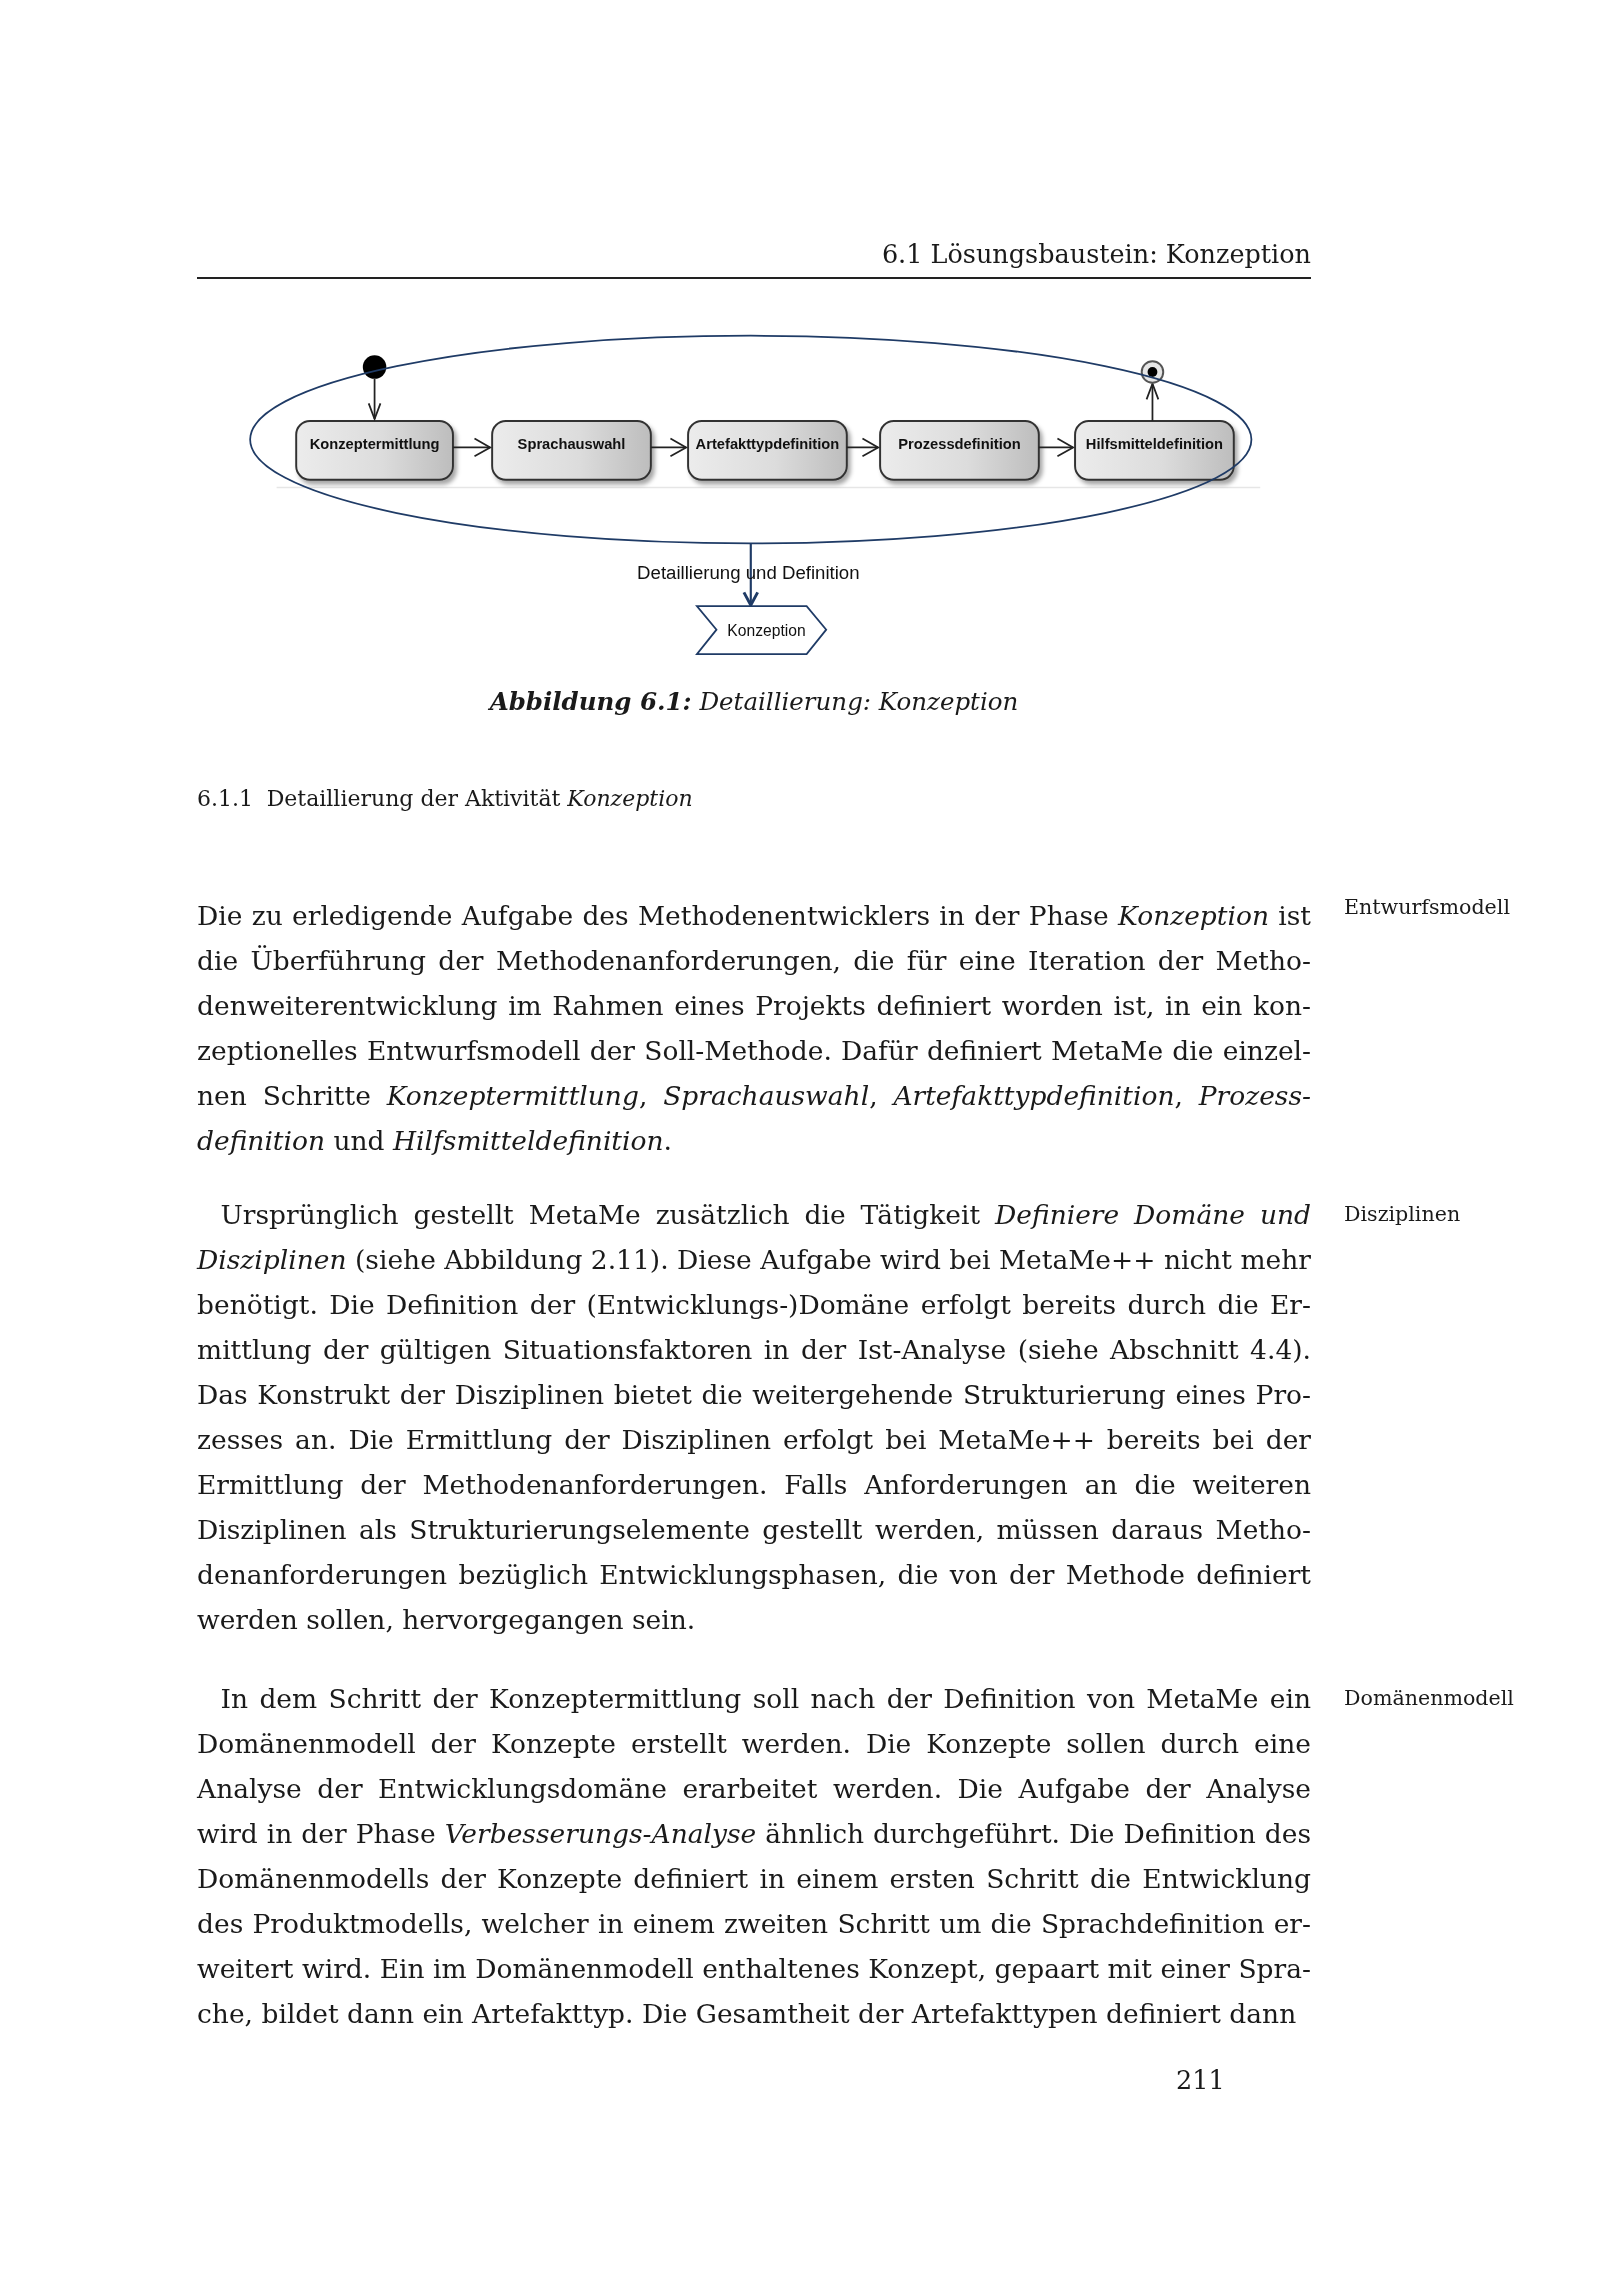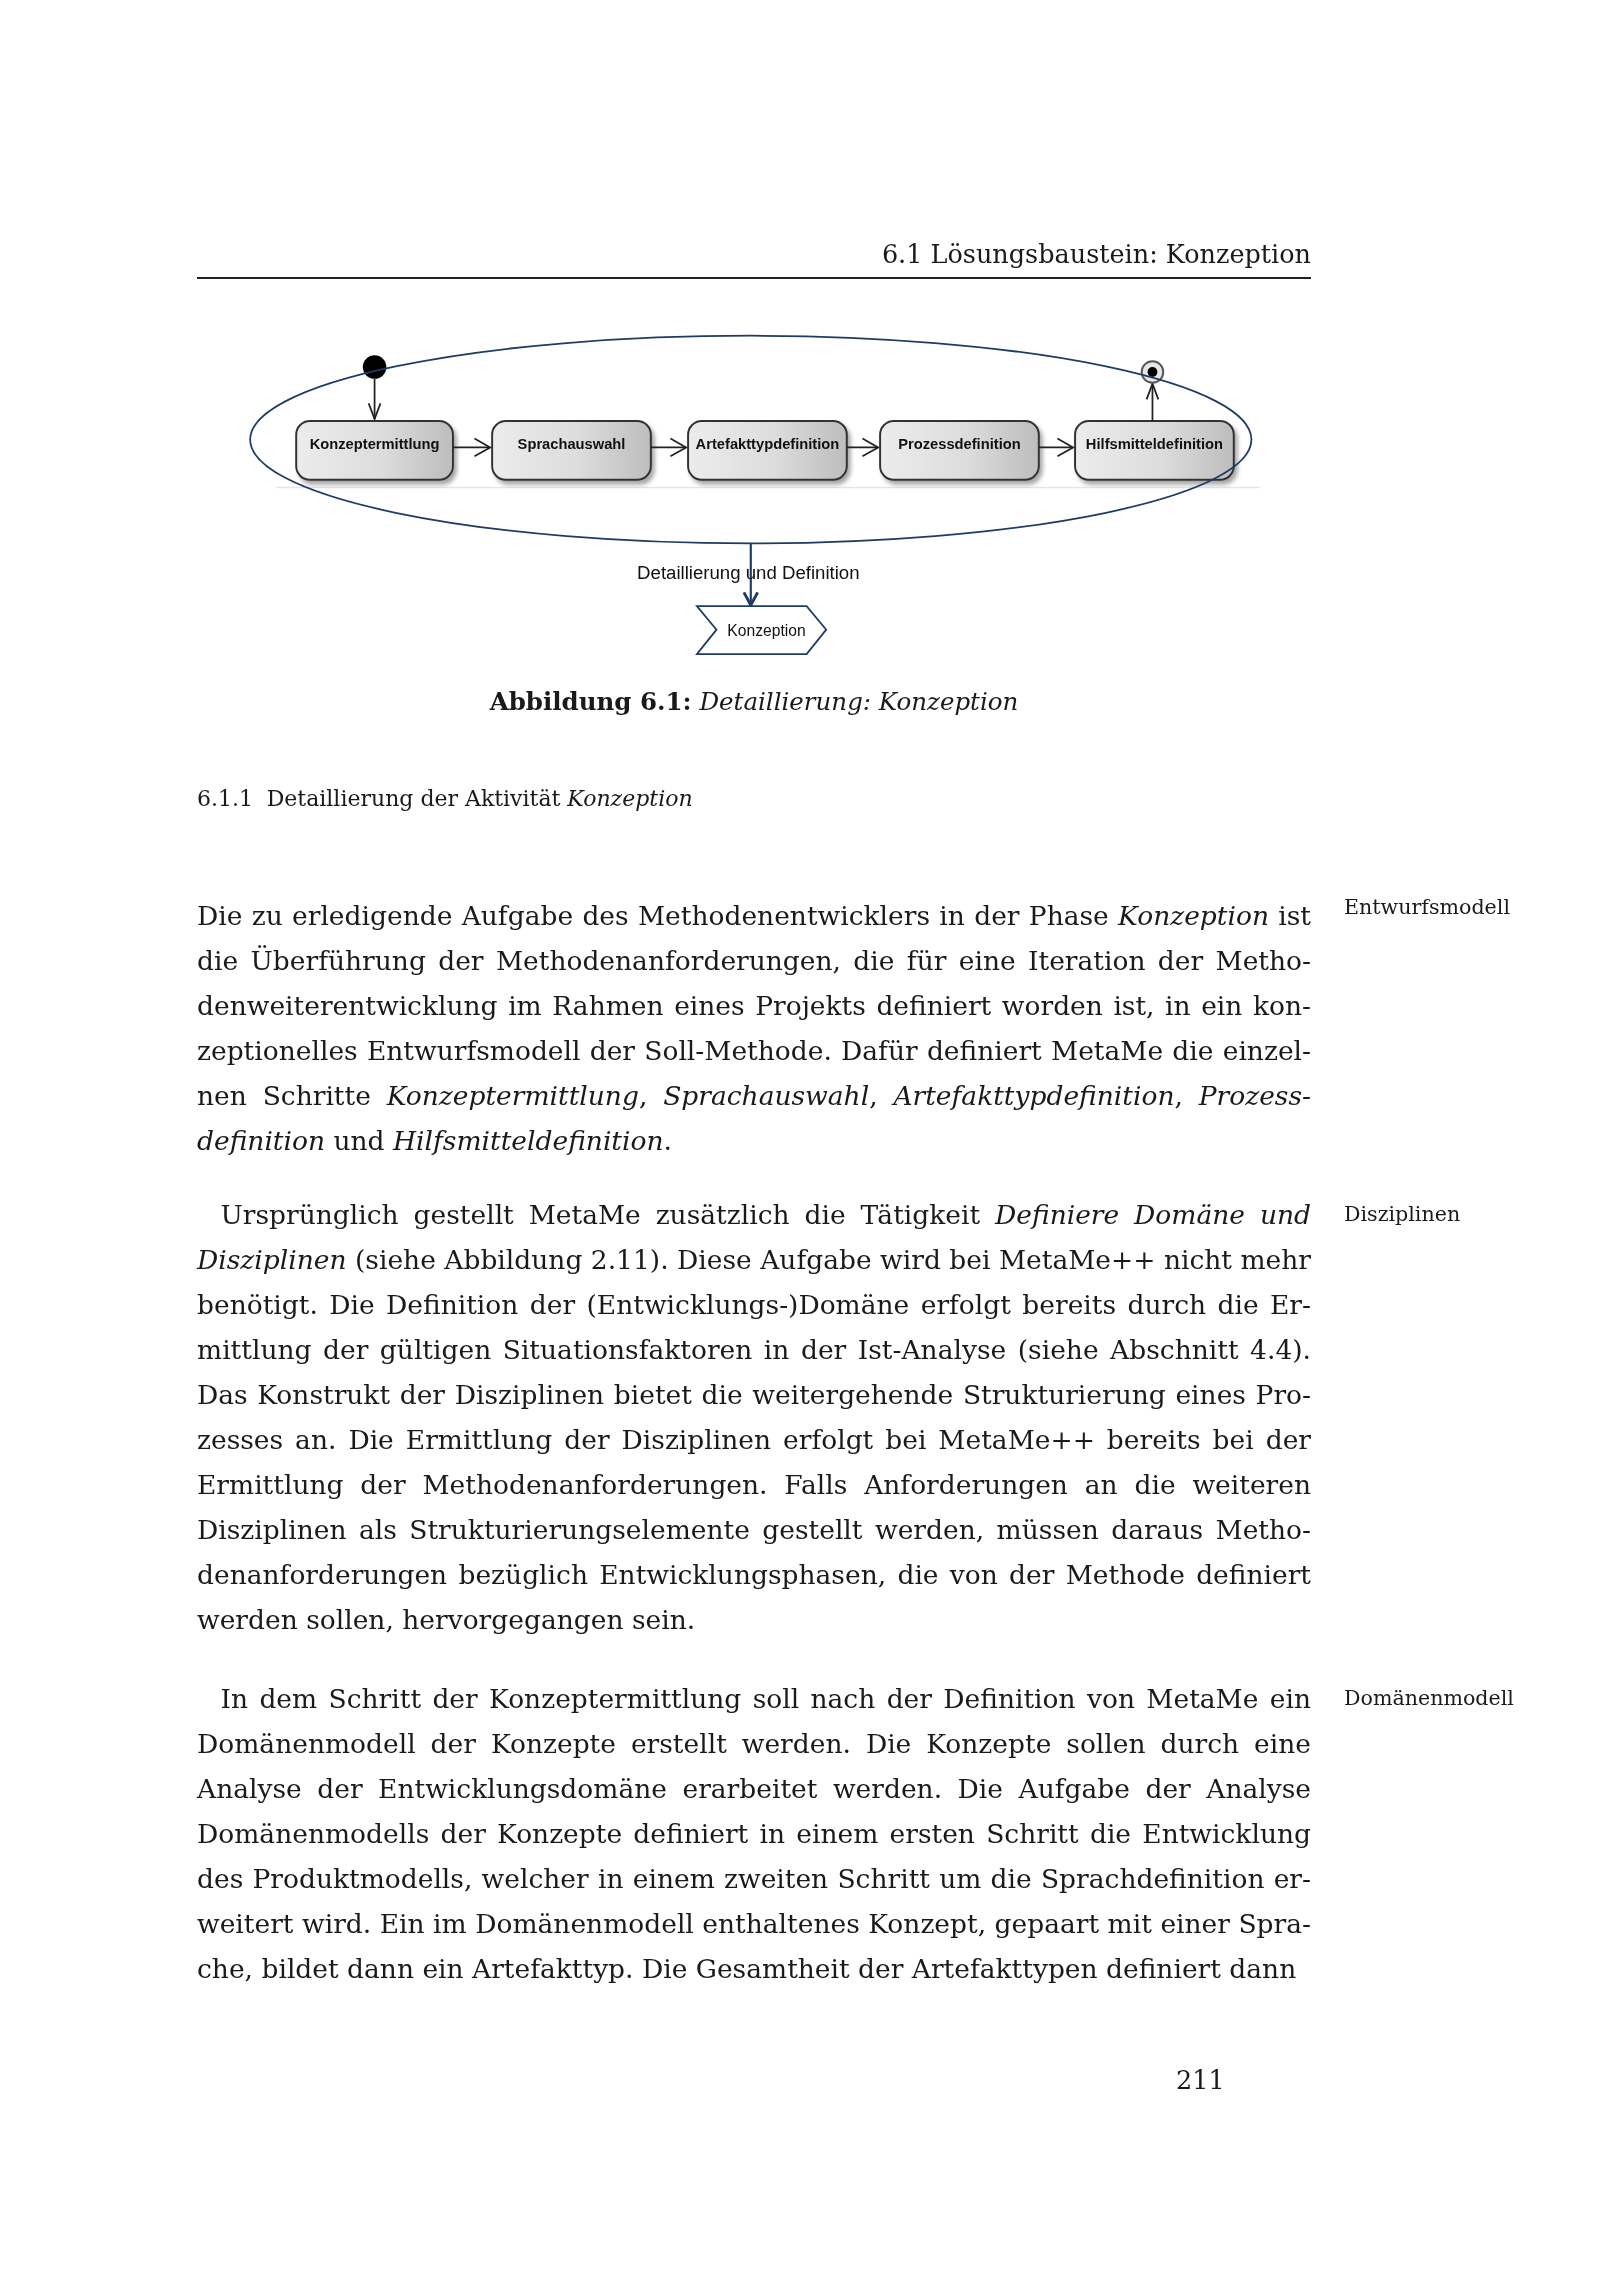--- a/index.html
+++ b/index.html
@@ -5,21 +5,21 @@
   html, body { margin: 0; padding: 0; background: #ffffff; }
   body { width: 1621px; height: 2293px; position: relative; overflow: hidden;
          font-family: "DejaVu Serif", serif; color: #1a1a1a; }
   .abs { position: absolute; }
   .running-head { left: 197px; top: 239px; width: 1114px; text-align: right;
                   font-size: 25.5px; line-height: 31px; }
   .head-rule { left: 197px; top: 277px; width: 1114px; height: 2px; background: #222; }
   .figure { left: 235px; top: 323px; width: 1059px; height: 338px; }
   .caption { left: 197px; top: 686px; width: 1114px; text-align: center;
              font-size: 24.5px; line-height: 31px; }
-  .caption b { font-weight: bold; }
+  .caption b { font-style: italic; font-weight: bold; }
   .caption i { font-style: italic; }
   .section-heading { left: 197px; top: 779px; font-size: 22px; font-weight: normal;
                      line-height: 39px; white-space: nowrap; }
   .section-heading .num { margin-right: 13.7px; }
   .para { left: 197px; width: 1114px; font-size: 26.5px; line-height: 45px;
           text-align: justify; }
   .para .line { display: block; text-align: justify; text-align-last: justify; white-space: nowrap; height: 45px; }
   .para .line.last { text-align-last: left; }
   .para .line.indent { padding-left: 23.5px; }
   .para i { font-style: italic; }
@@ -137,20 +137,21 @@
     <span class="line"><span>Disziplinen als Strukturierungselemente gestellt werden, müssen daraus Metho-</span></span>
     <span class="line"><span>denanforderungen bezüglich Entwicklungsphasen, die von der Methode definiert</span></span>
     <span class="line last"><span>werden sollen, hervorgegangen sein.</span></span>
   </div>
 <div class="abs margin-note" style="top:1201px;">Disziplinen</div>
 
 <div class="abs para" style="top:1676px;">
     <span class="line indent"><span>In dem Schritt der Konzeptermittlung soll nach der Definition von MetaMe ein</span></span>
     <span class="line"><span>Domänenmodell der Konzepte erstellt werden. Die Konzepte sollen durch eine</span></span>
     <span class="line"><span>Analyse der Entwicklungsdomäne erarbeitet werden. Die Aufgabe der Analyse</span></span>
+    <span class="line"><span>wird in der Phase </span><i>Verbesserungs-Analyse</i><span> ähnlich durchgeführt. Die Definition des</span></span>
     <span class="line"><span>Domänenmodells der Konzepte definiert in einem ersten Schritt die Entwicklung</span></span>
     <span class="line"><span>des Produktmodells, welcher in einem zweiten Schritt um die Sprachdefinition er-</span></span>
     <span class="line"><span>weitert wird. Ein im Domänenmodell enthaltenes Konzept, gepaart mit einer Spra-</span></span>
     <span class="line last"><span>che, bildet dann ein Artefakttyp. Die Gesamtheit der Artefakttypen definiert dann</span></span>
   </div>
 <div class="abs margin-note" style="top:1685px;">Domänenmodell</div>
 
 <div class="abs page-number">211</div>
 
 

